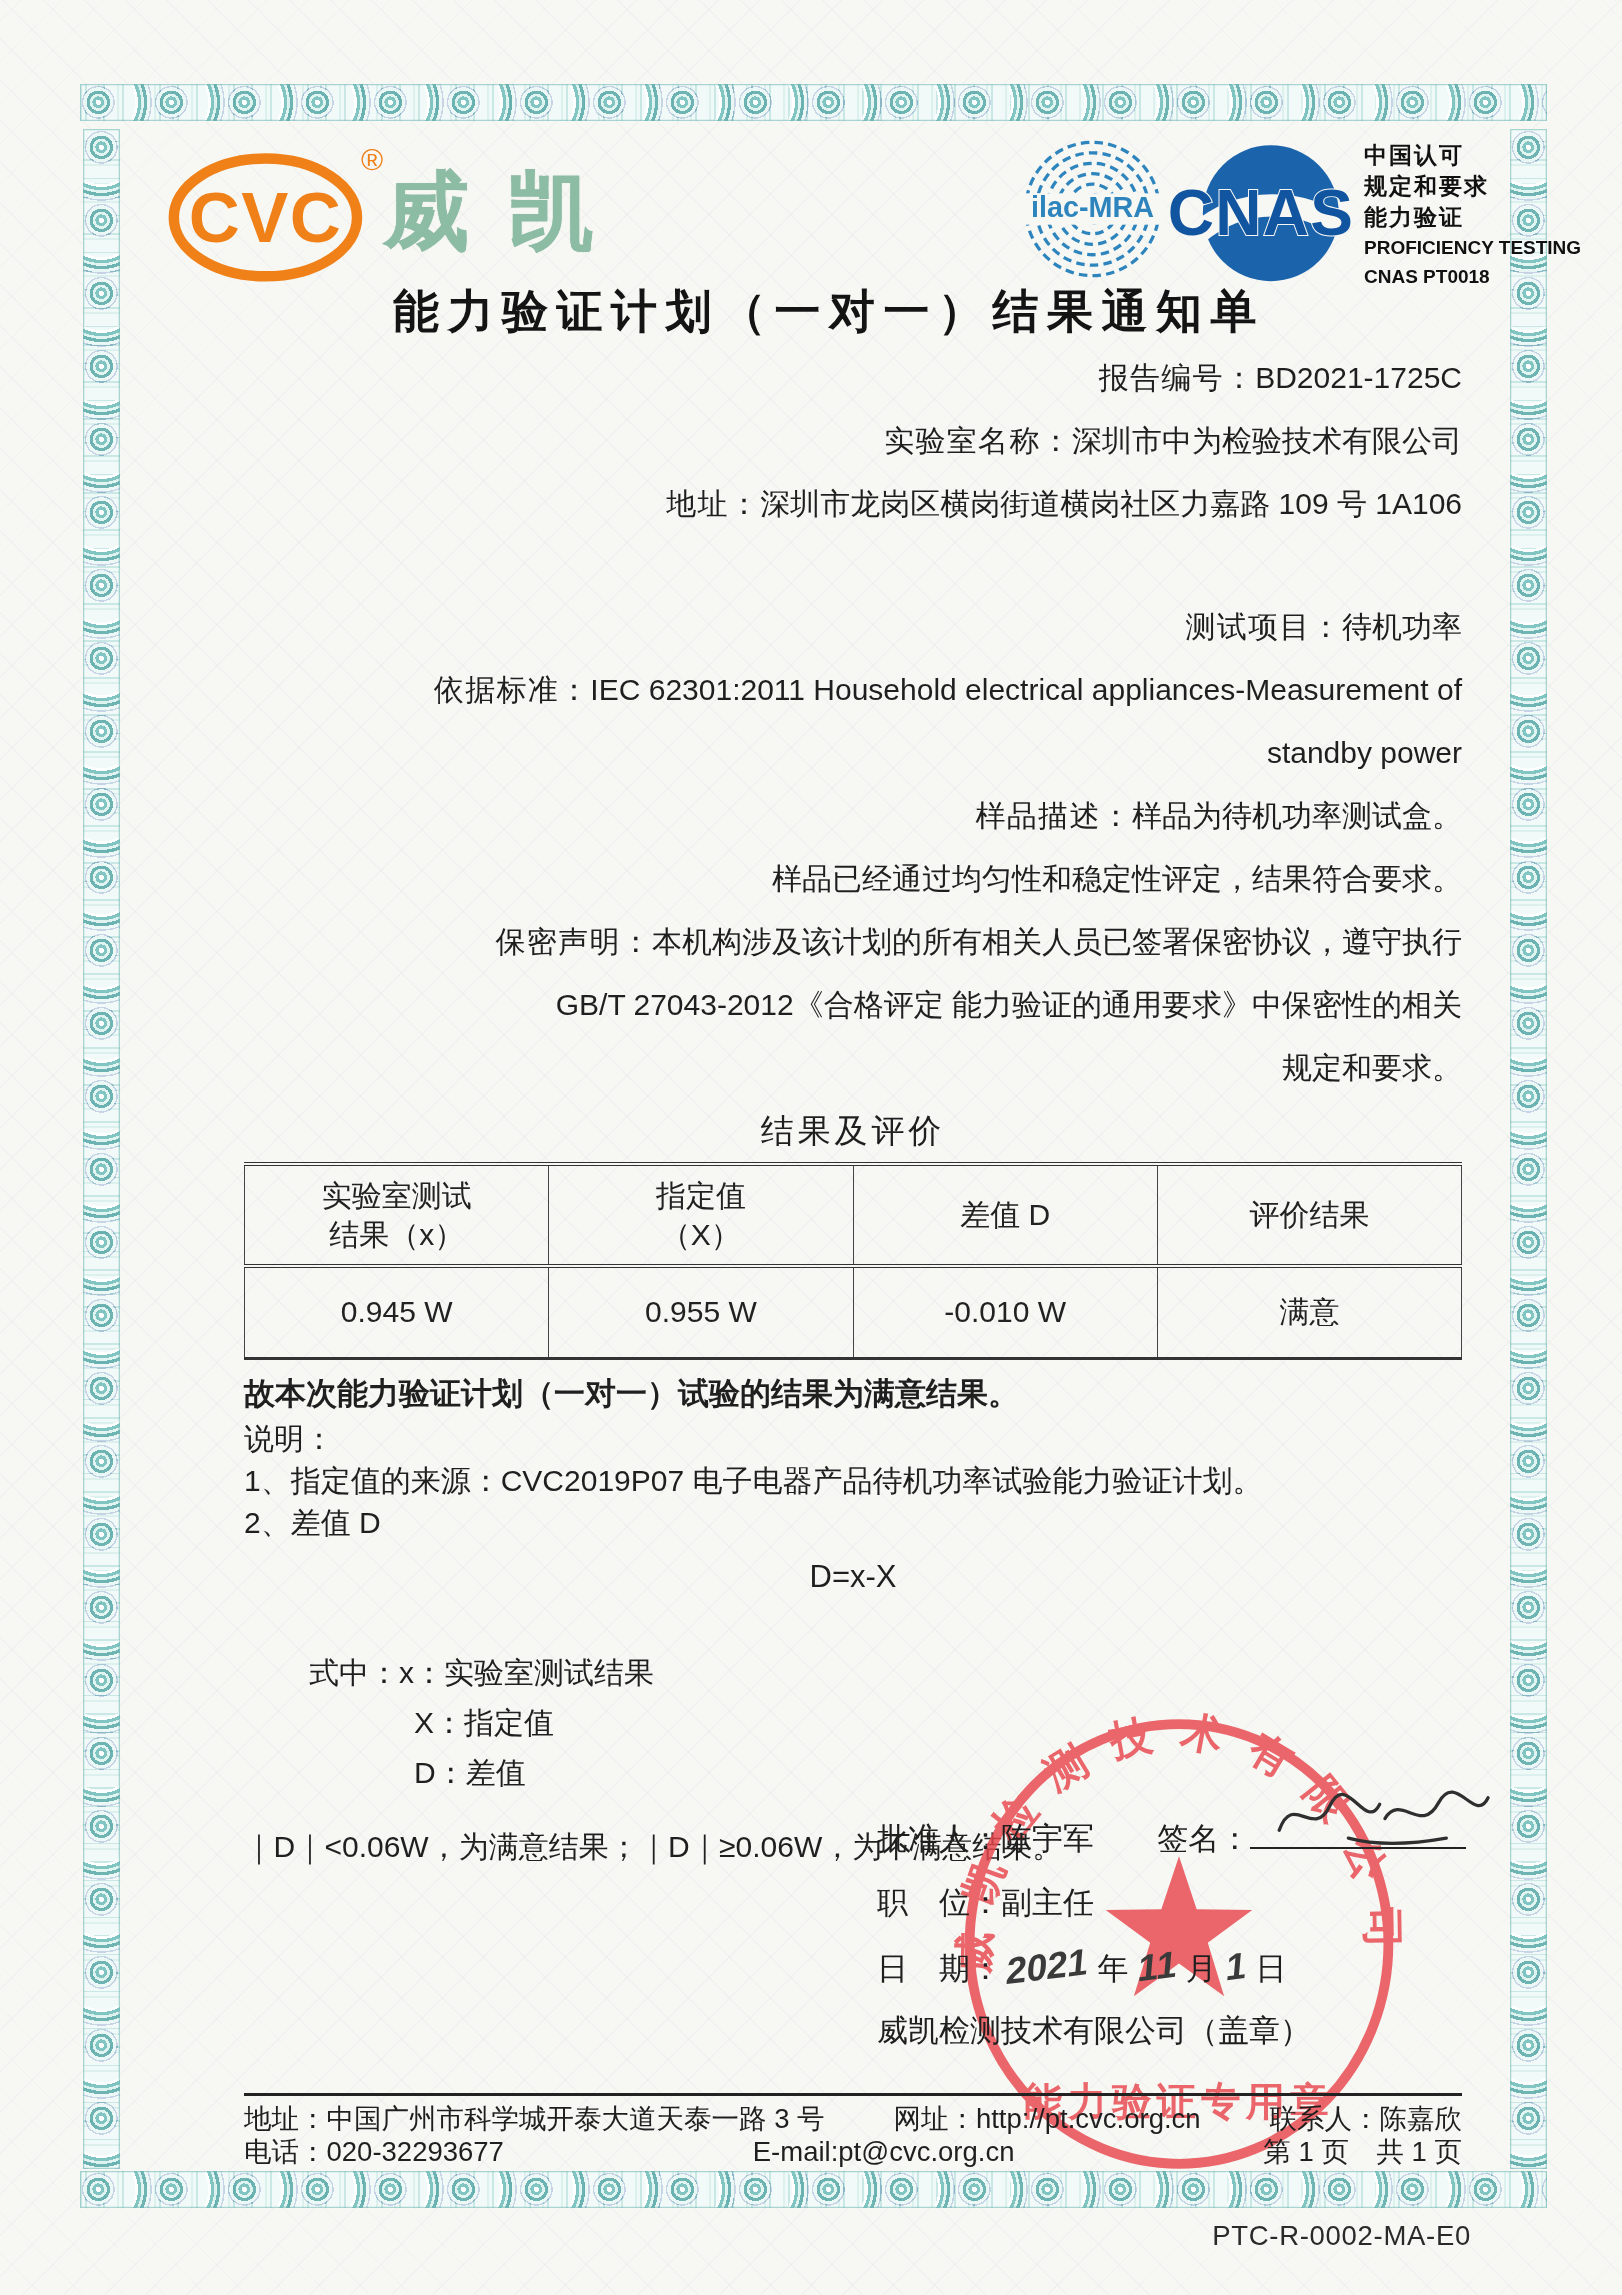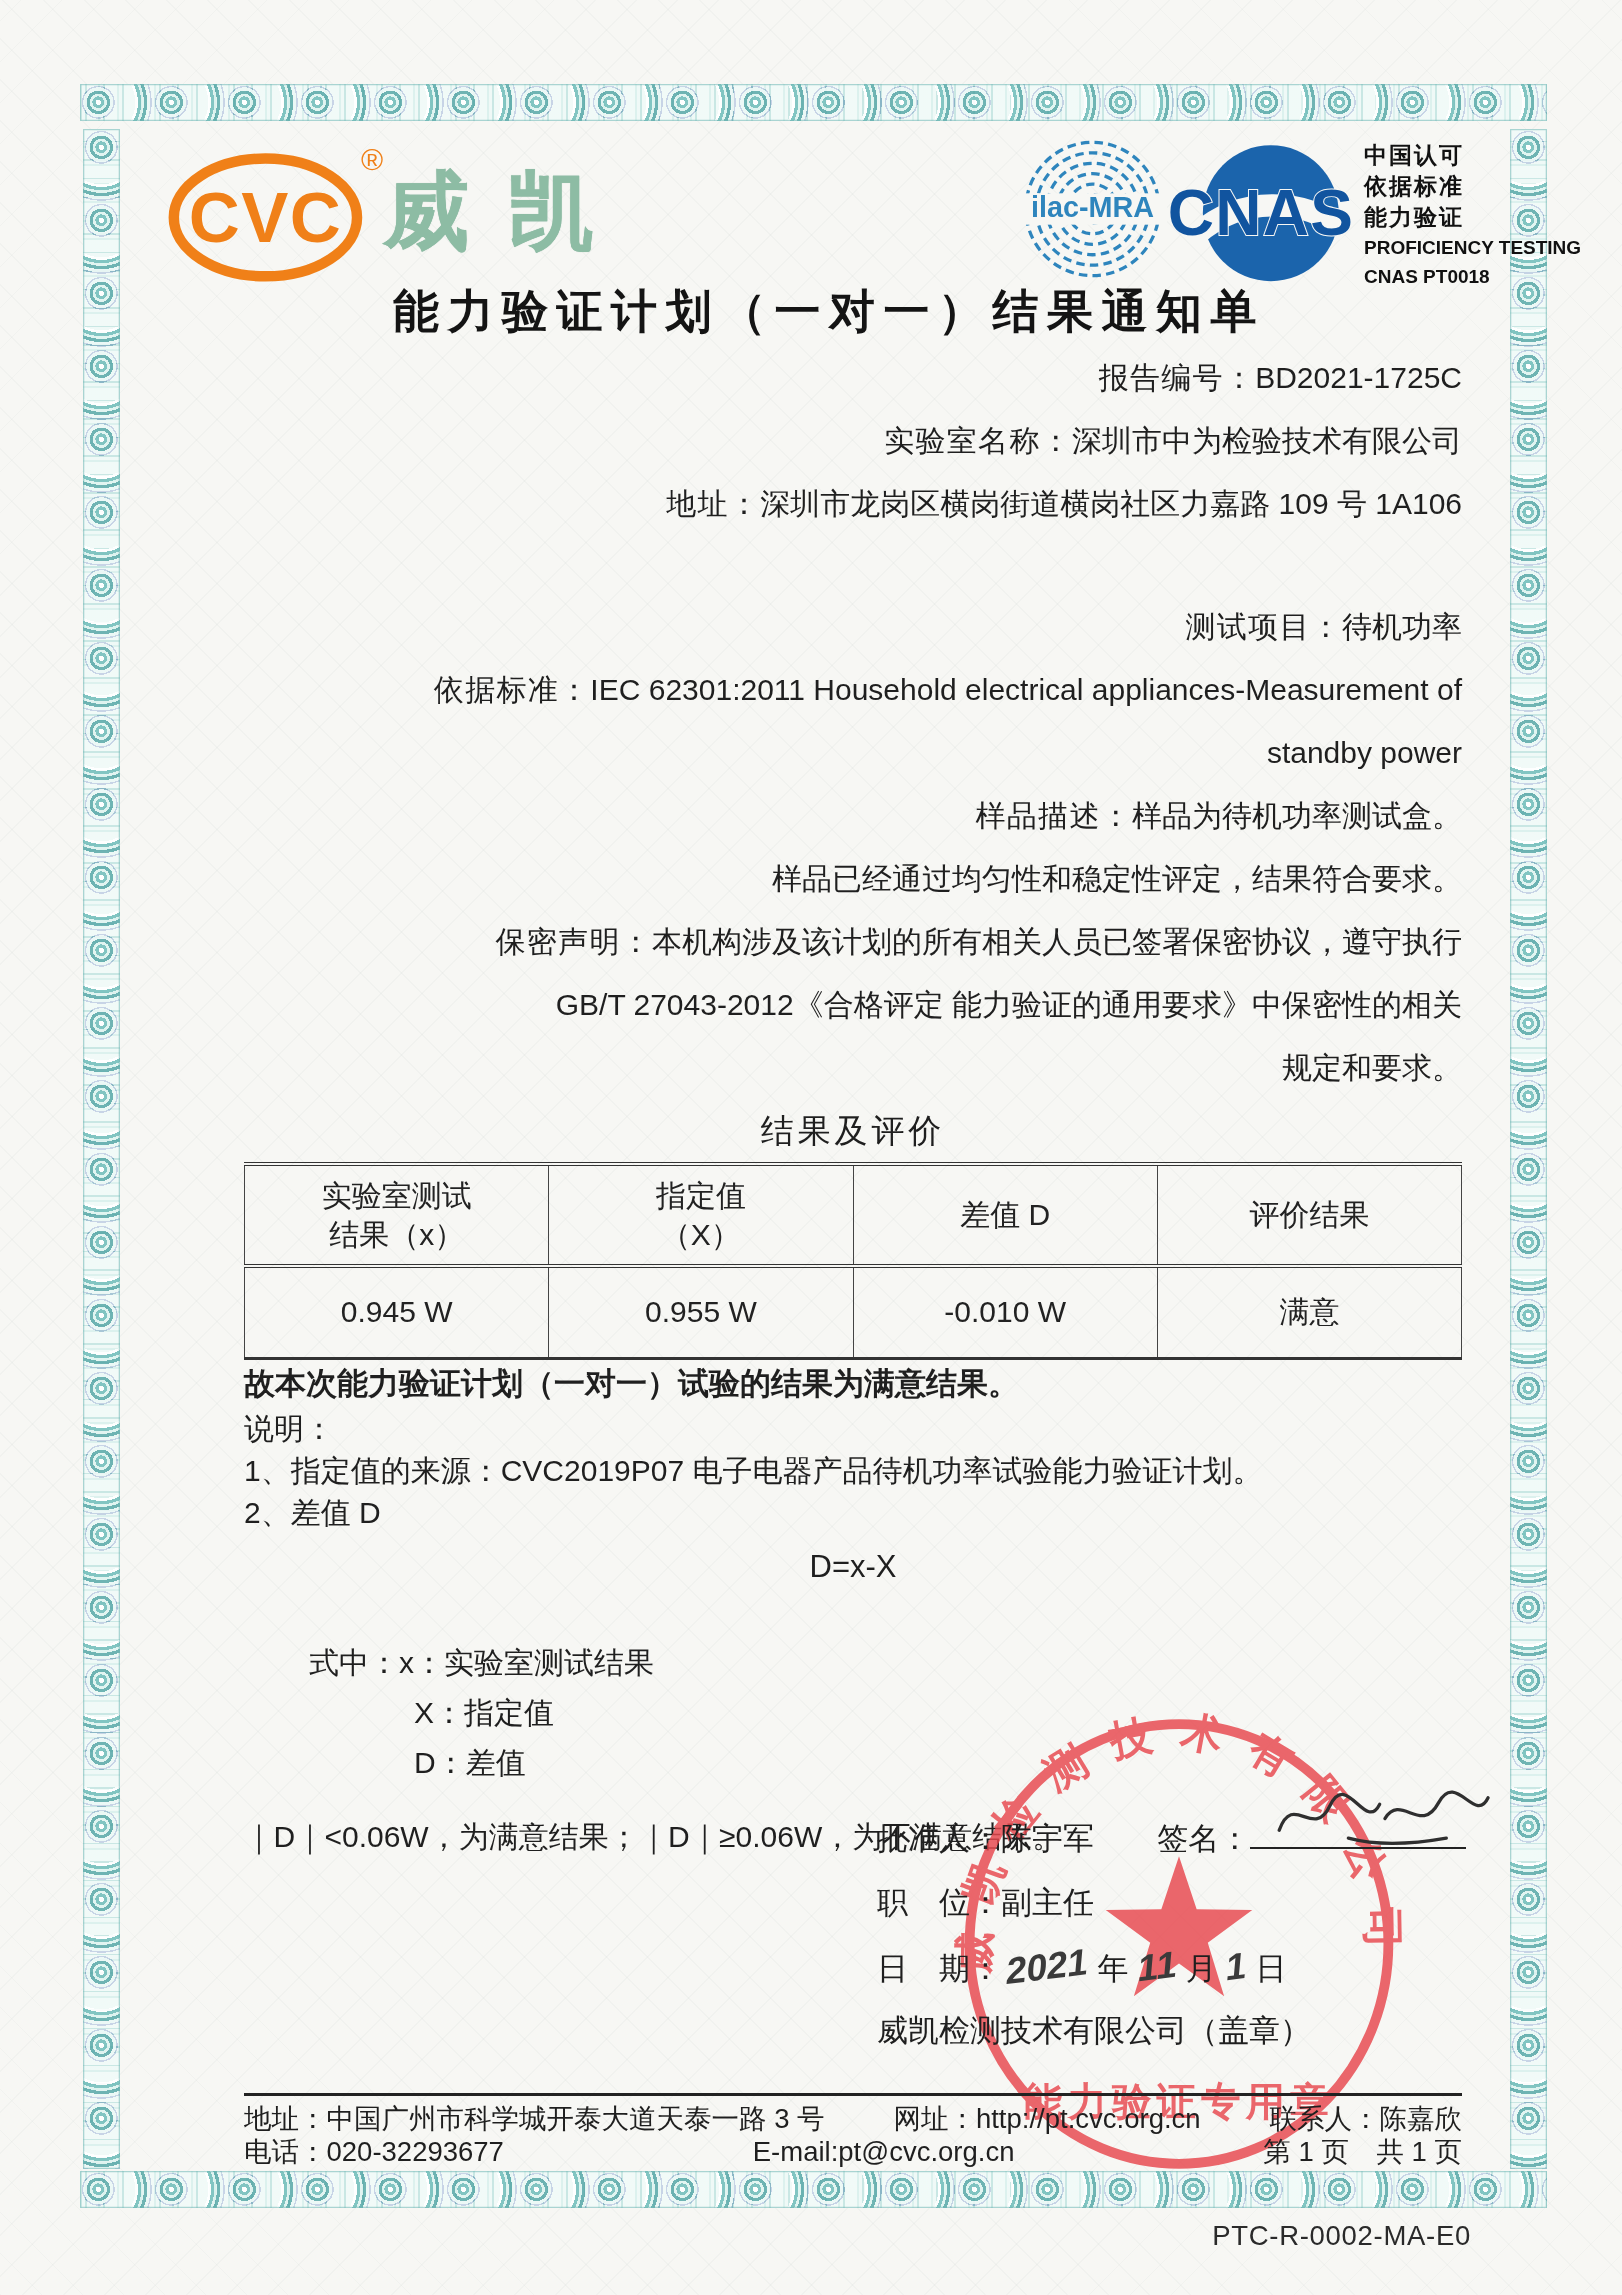--- a/index.html
+++ b/index.html
@@ -86,21 +86,21 @@
     width:100%; border-collapse:collapse; table-layout:fixed;
     border-top:4.6px double #333; border-bottom:3.3px solid #333;
   }
   table.results td {
     border-left:1.3px solid #444; border-right:1.3px solid #444;
     text-align:center; font-size:30px; color:#222; padding:0;
   }
   table.results tr.hdr td { height:98px; border-bottom:4.6px double #333; line-height:39px; }
   table.results tr.val td { height:92px; }
 
-  .conclusion { height:48px; line-height:48px; font-weight:bold; font-size:31px; }
+  .conclusion { height:48px; line-height:48px; font-weight:bold; font-size:31px;margin-top:10px; }
   .note-ln { height:42px; line-height:42px; }
   .formula { height:65px; line-height:65px; text-align:center; font-size:31px; }
   .def-ln { height:50px; line-height:50px; padding-left:65px; }
   .def-ln.deep { padding-left:170px; }
   .criteria { height:52px; line-height:52px; margin-top:23.6px; }
 
   
   .approval { position:absolute; left:877px; top:1807px; font-size:31px; }
   .approval .row { height:64px; line-height:64px; white-space:nowrap; }
   .sig-line {
@@ -156,21 +156,21 @@
     </svg>
 
     <svg class="cnas" width="196" height="157" viewBox="0 0 300 240">
       <circle cx="165" cy="118" r="104" fill="#1b64ac"></circle>
       <path d="M 52 150 C 118 92 216 92 282 146" stroke="#f7f7f4" stroke-width="34" fill="none"></path>
       <text x="150" y="152" text-anchor="middle" font-size="98" font-weight="bold" fill="#11549f" stroke="#f7f7f4" stroke-width="3" paint-order="stroke" letter-spacing="2">CNAS</text>
     </svg>
 
     <div class="acc-text">
       <div class="cn">中国认可</div>
-      <div class="cn">依据标准</div>
+      <div class="cn">规定和要求</div>
       <div class="cn">能力验证</div>
       <div class="en">PROFICIENCY TESTING</div>
       <div class="en">CNAS PT0018</div>
     </div>
   </div>
 
   <div class="title">能力验证计划（一对一）结果通知单</div>
 
   <div class="body">
     <div class="ln"><span class="lbl">报告编号：</span><span>BD2021-1725C</span></div>

